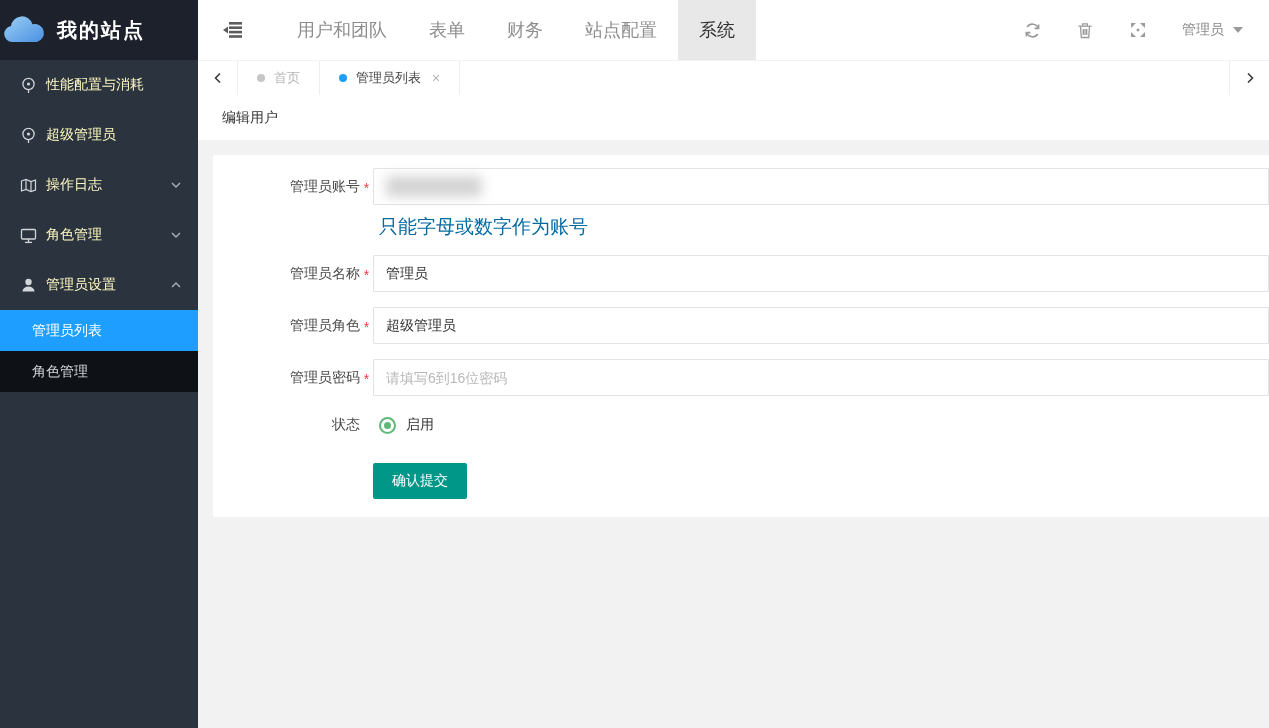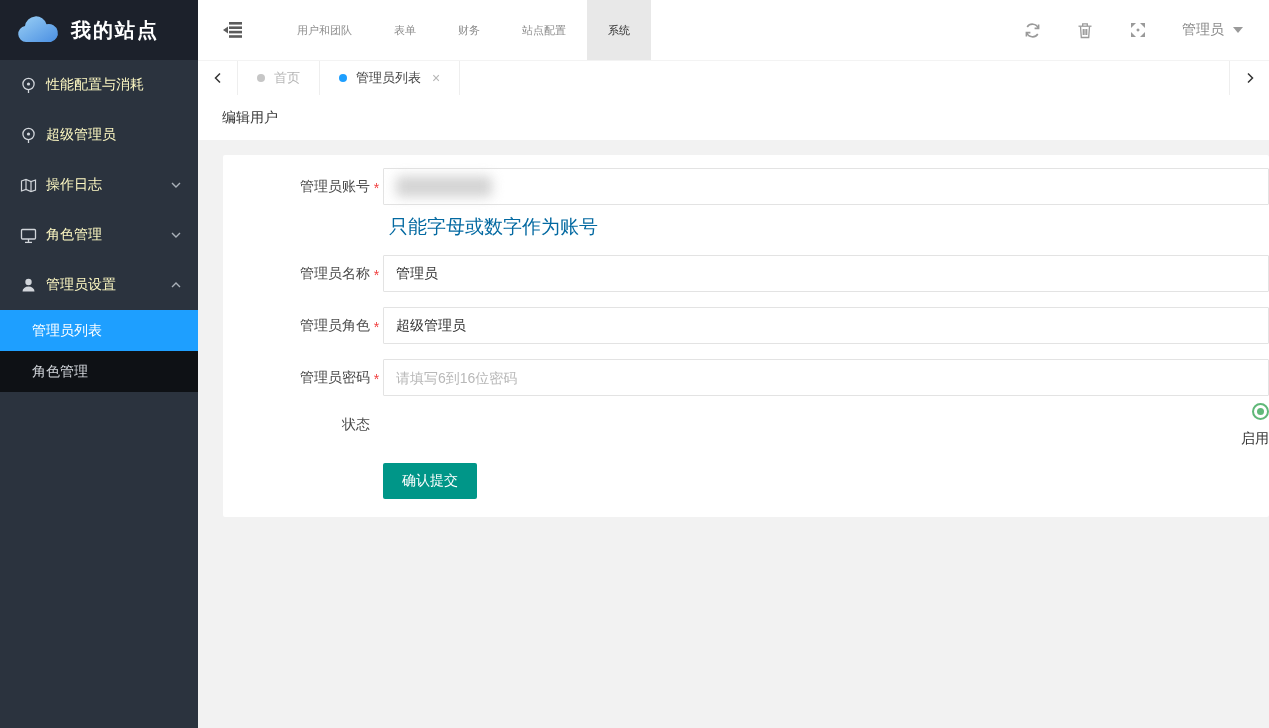--- a/index.html
+++ b/index.html
@@ -3,74 +3,74 @@
 <meta charset="utf-8">
 <style>
   * { margin:0; padding:0; box-sizing:border-box; }
   html,body { width:1269px; height:728px; overflow:hidden; }
   body { font-family:"Liberation Sans","DejaVu Sans",sans-serif; background:#f2f2f2; }
 
   .app { display:flex; width:1269px; height:728px; }
 
   
   .sidebar { width:198px; flex:0 0 198px; background:#2b333e; display:flex; flex-direction:column; }
-  .logo { height:60px; flex:0 0 60px; background:#1c212b; display:flex; align-items:center; padding:0 15px; gap:10px; }
+  .logo { height:60px; flex:0 0 60px; background:#1c212b; display:flex; align-items:center; padding:0 1px; gap:10px; }
   .logo-title { color:#ffffff; font-size:20px; font-weight:bold; letter-spacing:2px; white-space:nowrap; }
   .menu { flex:1; }
   .menu-item { height:50px; display:flex; align-items:center; padding:0 16px 0 20px; font-size:14px; color:#fef9c3; cursor:pointer; }
   .menu-item .mi-icon { width:17px; height:17px; margin-right:9px; flex:0 0 17px; }
   .menu-item .mi-label { white-space:nowrap; }
   .menu-item .arrow { margin-left:auto; width:12px; height:12px; }
   .submenu { background:#0e1115; }
   .submenu-item { height:41px; display:flex; align-items:center; padding-left:32px; font-size:14px; color:#d2d6db; cursor:pointer; }
   .submenu-item.active { background:#1e9fff; color:#ffffff; }
 
   
   .main { flex:1; min-width:0; display:flex; flex-direction:column; }
 
   .topbar { height:60px; flex:0 0 60px; background:#ffffff; display:flex; align-items:center; padding-left:24px; }
   .collapse-btn { width:22px; height:22px; display:flex; align-items:center; justify-content:center; cursor:pointer; }
   .topnav { display:flex; height:100%; margin-left:32px; }
-  .topnav-item { padding:0 21px; display:flex; align-items:center; font-size:11px; color:#8d8d8d; cursor:pointer; white-space:nowrap; }
+  .topnav-item { padding:0 21px; display:flex; align-items:center; font-size:18px; color:#8d8d8d; cursor:pointer; white-space:nowrap; }
   .topnav-item.active { background:#e8e8e8; color:#333333; }
   .top-actions { margin-left:auto; display:flex; align-items:center; gap:35px; padding-right:26px; }
   .icon-btn { width:18px; height:18px; display:flex; align-items:center; justify-content:center; cursor:pointer; }
   .user-menu { display:flex; align-items:center; gap:9px; font-size:14px; color:#8a8a8a; cursor:pointer; }
   .caret-down { width:0; height:0; border-left:5px solid transparent; border-right:5px solid transparent; border-top:6px solid #9a9a9a; }
 
   .tabbar { height:35px; flex:0 0 35px; background:#ffffff; border-top:1px solid #f3f3f3; display:flex; align-items:stretch; }
   .tab-nav-btn { width:40px; flex:0 0 40px; display:flex; align-items:center; justify-content:center; cursor:pointer; color:#333; }
   .tab-nav-btn.left { border-right:1px solid #eeeeee; }
   .tab-nav-btn.right { margin-left:auto; border-left:1px solid #eeeeee; }
   .tab { display:flex; align-items:center; gap:9px; padding:0 19px; border-right:1px solid #eeeeee; font-size:13px; color:#b5b5b5; cursor:pointer; white-space:nowrap; }
   .tab .dot { width:8px; height:8px; border-radius:50%; background:#c6c6c6; }
   .tab.active { color:#454545; }
   .tab.active .dot { background:#1e9fff; }
   .tab-close { color:#b5b5b5; font-size:14px; line-height:1; margin-left:2px; cursor:pointer; }
 
   .pageheader { height:45px; flex:0 0 45px; background:#ffffff; display:flex; align-items:center; padding-left:24px; font-size:14px; color:#333333; }
 
-  .content { flex:1; padding:15px 0 0 15px; background:#f2f2f2; min-height:0;margin-left:10px; }
+  .content { flex:1; padding:15px 0 0 15px; background:#f2f2f2; min-height:0; }
   .card { background:#ffffff; border-radius:2px; min-height:350px; padding:13px 0 18px 0; }
 
   
   .form-item { display:flex; margin-bottom:15px; }
   .form-label { width:160px; flex:0 0 160px; display:flex; justify-content:flex-end; align-items:center; height:37px; font-size:14px; color:#4a4a4a; white-space:nowrap; }
   .required { color:#f03e3e; width:13px; text-align:center; font-size:14px; padding-top:3px; }
   .required.blank { visibility:hidden; }
   .form-field { flex:1; min-width:0; }
   .ipt { width:100%; height:37px; border:1px solid #e3e3e3; border-radius:1px; padding:0 12px; font-size:14px; color:#333333; background:#ffffff; outline:none; font-family:inherit; }
   .ipt::placeholder { color:#b8b8b8; }
   .redacted-wrap { position:relative; }
   .blur-blob { position:absolute; left:13px; top:8px; width:96px; height:21px; background:#c9c9c9; opacity:.8; border-radius:4px; filter:blur(6px); pointer-events:none; }
   .help-text { margin:9px 0 0 6px; font-size:19px; color:#0369a1; }
 
   .status-item { margin-top:7px; margin-bottom:0; align-items:center; height:28px; }
   .status-item .form-label { height:28px; }
-  .radio { display:flex; align-items:flex-end; gap:10px; padding-left:6px; cursor:pointer;flex-direction:column; }
+  .radio { display:flex; align-items:center; gap:10px; padding-left:6px; cursor:pointer; }
   .radio-circle { width:17px; height:17px; border:2px solid #5fb878; border-radius:50%; display:flex; align-items:center; justify-content:center; background:#fff; }
   .radio-dot { width:7px; height:7px; border-radius:50%; background:#5fb878; }
   .radio-label { font-size:14px; color:#333333; }
 
   .submit-item { margin-top:24px; margin-bottom:0; }
   .submit-btn { margin-left:160px; width:94px; height:36px; background:#009688; color:#ffffff; border:none; border-radius:2px; font-size:14px; cursor:pointer; font-family:inherit; }
 
   svg { display:block; }
 </style>
 </head>

